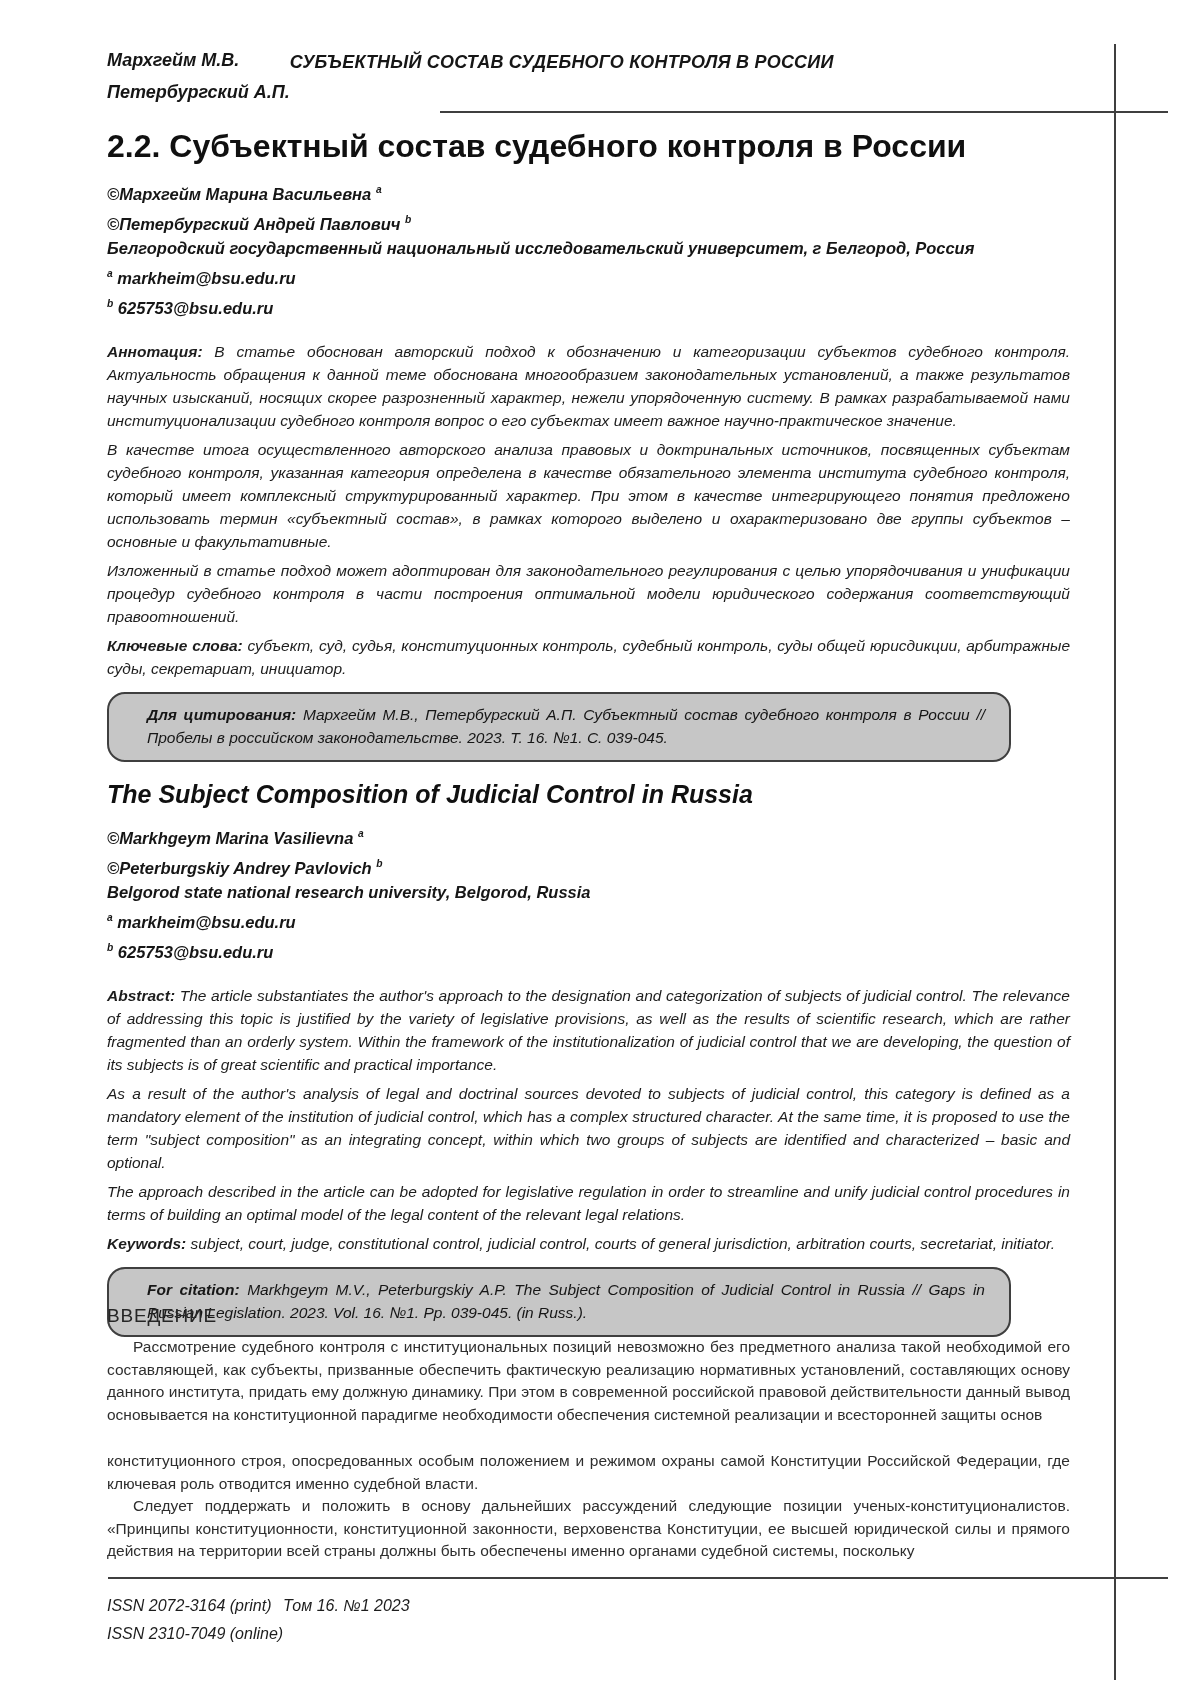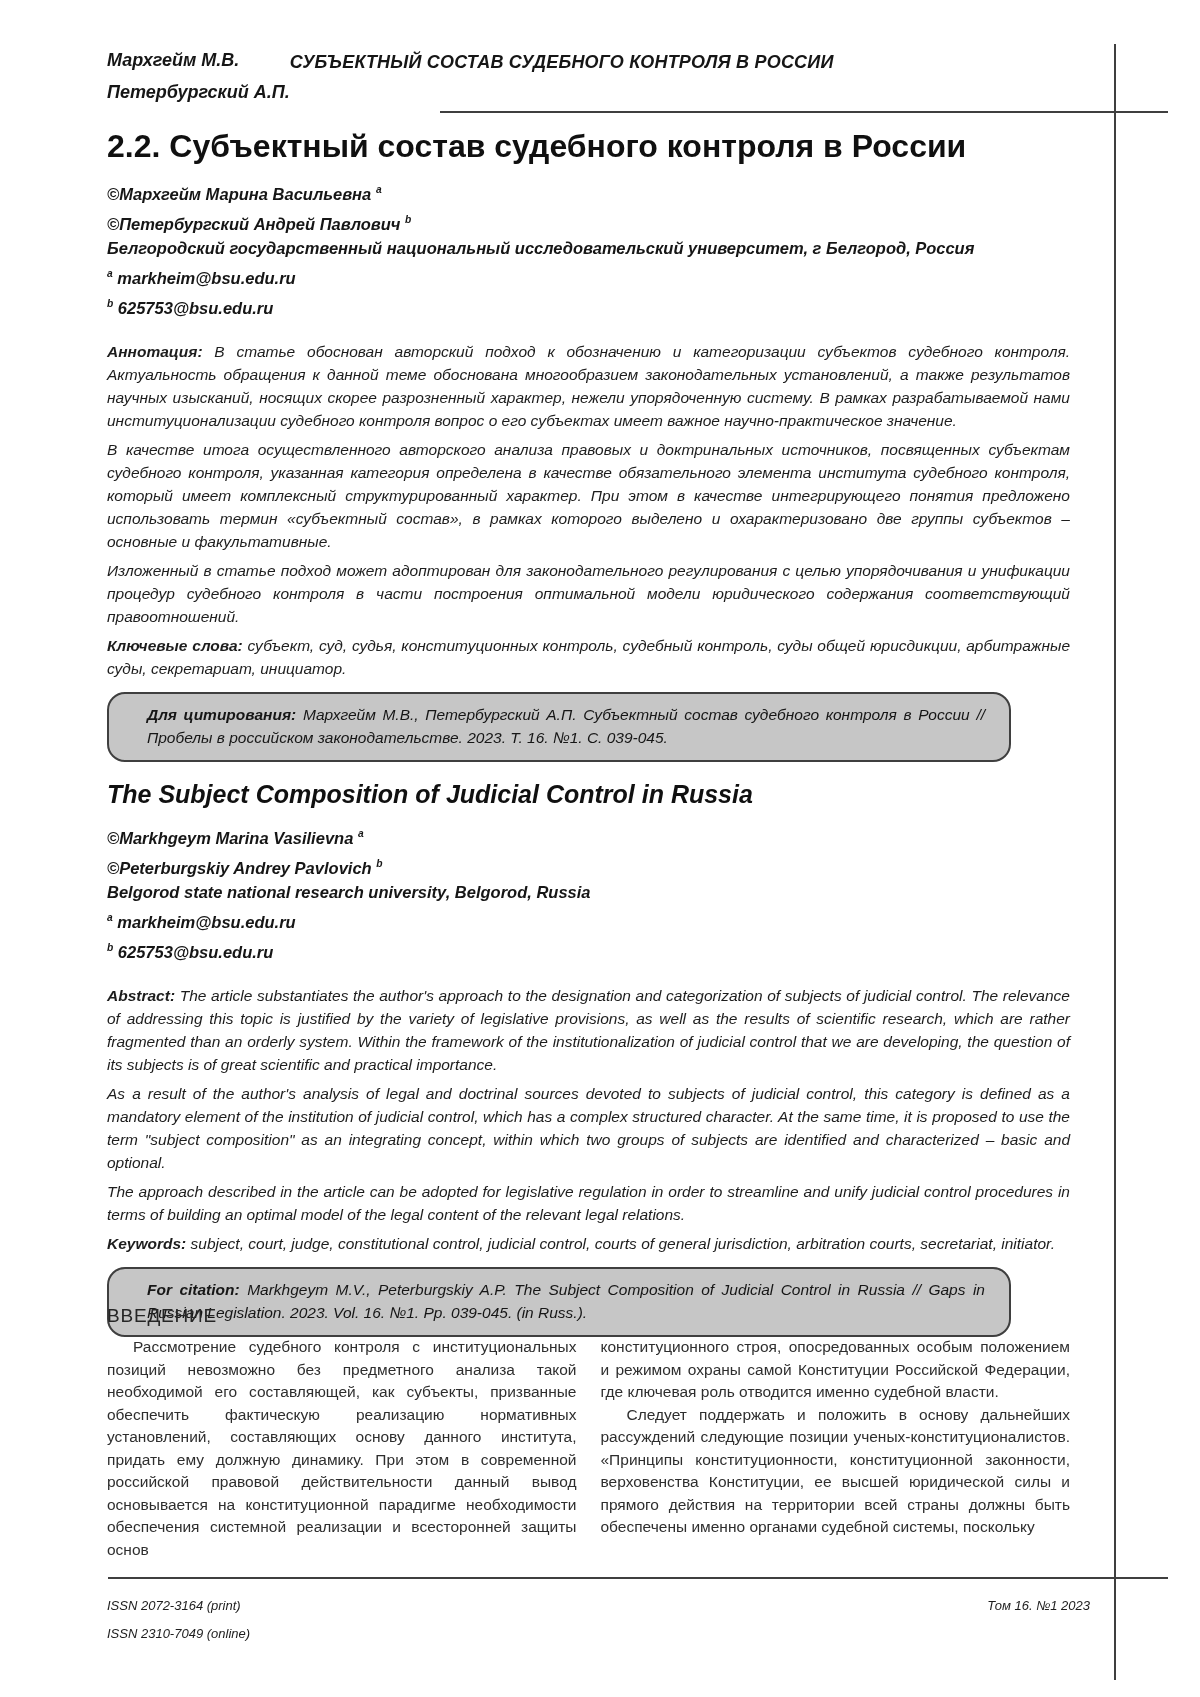--- a/index.html
+++ b/index.html
@@ -42,29 +42,29 @@
     border-radius:18px;
     padding:9px 24px 11px 38px;
     font-style:italic;font-size:15.5px;line-height:23px;text-align:justify;color:#161616;
     box-sizing:border-box;width:904px;
   }
 
   .en-title{margin-top:18px;font-size:25px;font-weight:bold;font-style:italic;color:#101010;}
 
   .intro{position:absolute;left:107px;top:1305px;width:963px;height:270px;overflow:hidden;}
   .intro-h{font-size:19px;font-style:normal;font-weight:normal;letter-spacing:.8px;color:#262626;margin:0;}
-  .cols{display:flex;gap:24px;margin-top:9px;}
+  .cols{display:flex;gap:24px;margin-top:9px;flex-direction:column;}
   .col{flex:1;font-size:15.5px;line-height:22.5px;text-align:justify;color:#2e2e2e;}
   .col p{margin:0;}
   .col p.indent{text-indent:26px;}
   .col p + p{margin-top:0;}
 
   .footer{position:absolute;left:107px;top:1592px;width:983px;
-          display:flex;justify-content:space-between;align-items:flex-start;
-          font-style:italic;font-size:13px;line-height:28px;color:#1d1d1d;}
+          display:flex;align-items:flex-start;
+          font-style:italic;font-size:16px;line-height:28px;color:#1d1d1d;}
   .footer .issn p{margin:0;}
   .footer .right{display:flex;gap:24px;align-items:flex-start;}
   .footer .pageno{font-style:normal;color:#222;}
 </style>
 </head>
 <body>
 
 <div class="page">
 
   <div class="vrule"></div>

